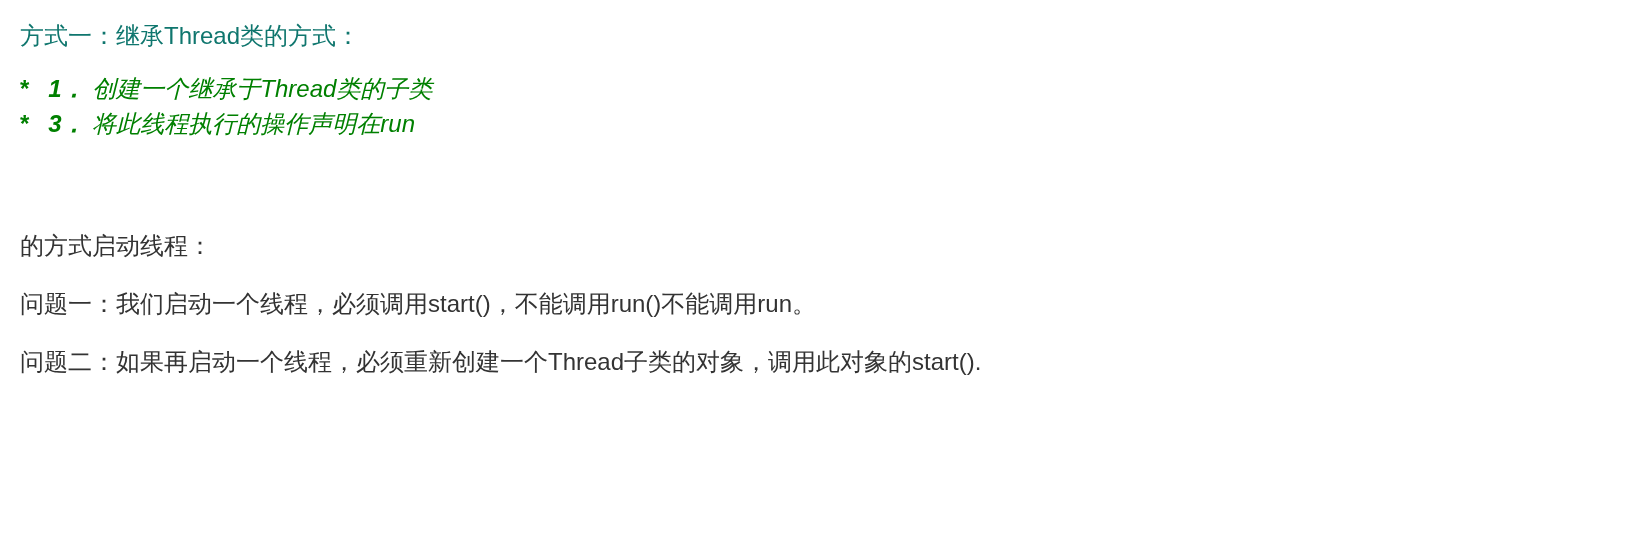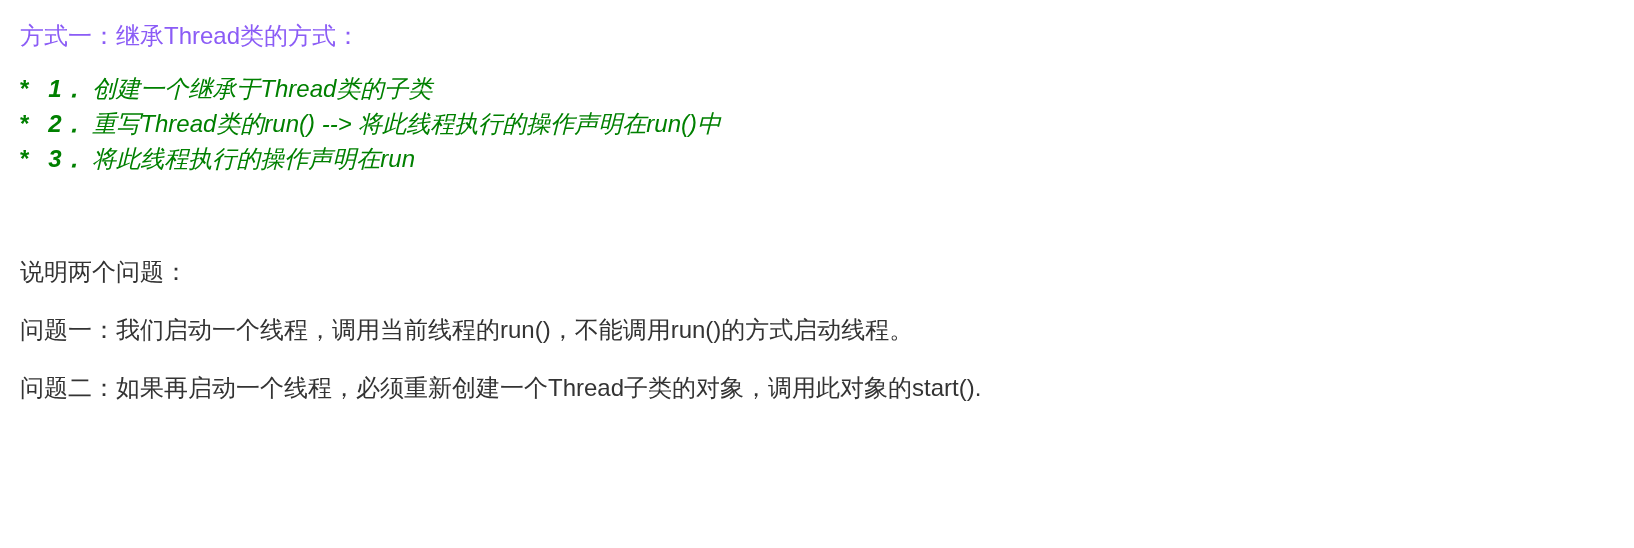--- a/index.html
+++ b/index.html
@@ -5,25 +5,25 @@
     body {
       margin: 0;
       padding: 18px 20px;
       font-family: "Microsoft YaHei", "SimSun", Consolas, Arial, sans-serif;
       font-size: 24px;
       line-height: 1.5;
       color: #333333;
       background: #ffffff;
     }
     .heading {
-      color: #8b5cf6;
+      color: #0f766e;
       margin-bottom: 18px;
     }
     .steps {
-      margin-bottom: 8px;
+      margin-bottom: 16px;
     }
     .step-line {
       color: #008000;
       line-height: 1.45;
     }
     .step-star {
       color: #008000;
       font-weight: bold;
       font-style: normal;
       display: inline-block;
@@ -56,27 +56,22 @@
 <div class="heading">方式一：继承Thread类的方式：</div>
 
 <div class="steps">
   <div class="step-line">
     <span class="step-star">*</span>
     <span class="step-num">1．</span>
     <span class="step-text">创建一个继承于Thread类的子类</span>
   </div>
   <div class="step-line">
     <span class="step-star">*</span>
-    <span class="step-num">2．</span>
-    <span class="step-text">重写Thread类的run() --&gt; 将此线程执行的操作声明在run()中</span>
-  </div>
-  <div class="step-line">
-    <span class="step-star">*</span>
     <span class="step-num">3．</span>
     <span class="step-text">将此线程执行的操作声明在run</span>
   </div>
 </div>
 
 <div class="section-gap"></div>
 
-<div class="note-title">说明两个问题：</div>
-<div class="note-line">问题一：我们启动一个线程，调用当前线程的run()，不能调用run()的方式启动线程。</div>
+<div class="note-title">的方式启动线程：</div>
+<div class="note-line">问题一：我们启动一个线程，必须调用start()，不能调用run()不能调用run。</div>
 <div class="note-line">问题二：如果再启动一个线程，必须重新创建一个Thread子类的对象，调用此对象的start().</div>
 
 </body></html>

